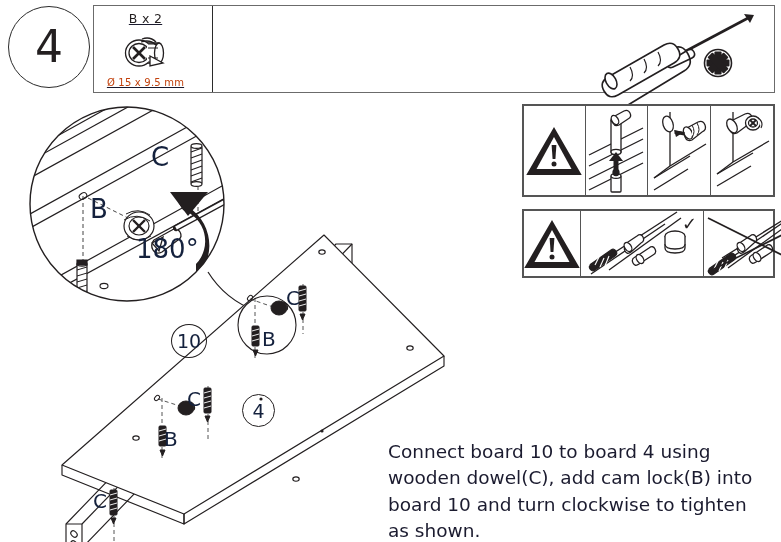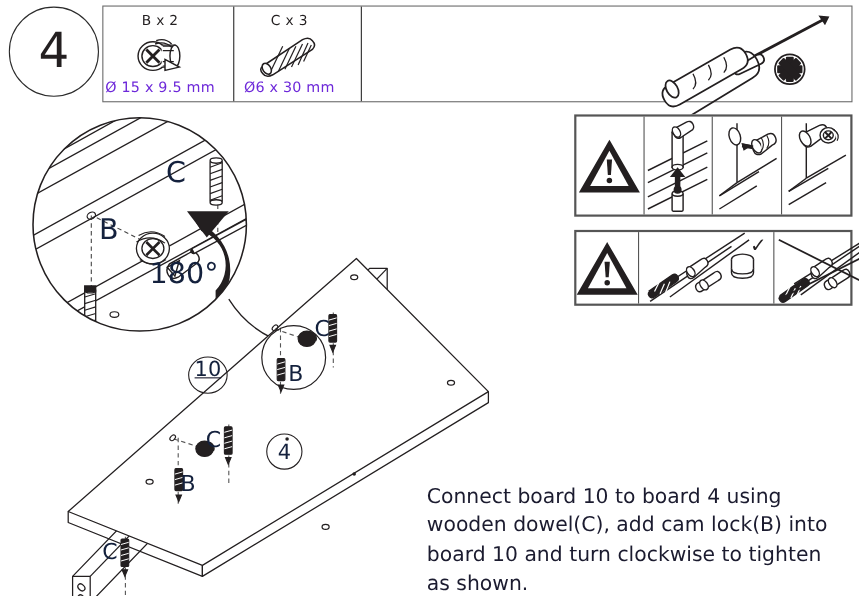--- a/index.html
+++ b/index.html
@@ -11,27 +11,27 @@
   
   #step-circle{left:8px;top:6px;width:80px;height:80px;border:1.6px solid #2b2b2b;
      border-radius:50%;display:flex;align-items:center;justify-content:center;}
   #step-circle .num{font-size:44px;line-height:1;color:#231f20;font-weight:400;}
 
   
   #parts-table{left:93px;top:5px;width:682px;height:88px;border:1.4px solid #6b6b6b;
      display:flex;box-sizing:border-box;background:#fff;}
   .part-cell{box-sizing:border-box;border-right:1.4px solid #2b2b2b;position:relative;
      display:flex;flex-direction:column;align-items:center;justify-content:space-between;
-     padding:5px 15px 4px 0;}
+     padding:5px 15px 4px 0;text-decoration:underline;}
   .part-cell.w1{width:119px;}
   .part-cell.w2{width:116px;}
   .part-cell.tool{flex:1;border-right:none;justify-content:center;align-items:flex-end;
      padding-right:6px;}
   .part-label{font-size:12.5px;color:#231f20;letter-spacing:.3px;}
-  .part-dim{font-size:13px;color:#6d28d9;letter-spacing:.2px;}
+  .part-dim{font-size:10px;color:#c2410c;letter-spacing:.2px;}
   .part-art{flex:1;display:flex;align-items:center;justify-content:center;}
 
   
   .warn-panel{box-sizing:border-box;border:2.2px solid #555;background:#fff;display:flex;}
   #warn-panel-top{left:522px;top:104px;width:253px;height:93px;}
   #warn-panel-bottom{left:522px;top:209px;width:253px;height:69px;}
   .warn-cell{box-sizing:border-box;border-right:1.8px solid #555;display:flex;
      align-items:center;justify-content:center;}
   .warn-cell:last-child{border-right:none;}
 
@@ -78,40 +78,20 @@
             <path d="M25 7 q8 -3 14 3" fill="none"></path>
             <path d="M24 10 q9 -3 15 3" fill="none"></path>
 
             <path d="M33 24 L46 31 L33 34 Z" fill="#fff"></path>
           </g>
         </svg>
       </div>
       <span class="part-dim">Ø 15 x 9.5 mm</span>
     </div>
 
-    <div class="part-cell w2">
-      <span class="part-label">C x 3</span>
-      <div class="part-art">
-        <svg width="64" height="40" viewBox="0 0 64 40">
-          <g stroke="#231f20" fill="#fff" stroke-width="1.4">
-            <path d="M8 30 L44 6 q6 -3 9 1 q4 4 0 8 L17 38 q-6 3 -9 -1 q-4 -4 0 -7 Z"></path>
-            <ellipse cx="11.5" cy="32.5" rx="3.6" ry="5.4" transform="rotate(-33 11.5 32.5)"></ellipse>
-            <g stroke-width="1.1">
-              <line x1="16" y1="33" x2="26" y2="12"></line>
-              <line x1="22" y1="35" x2="32" y2="14"></line>
-              <line x1="28" y1="33" x2="38" y2="12"></line>
-              <line x1="34" y1="31" x2="44" y2="10"></line>
-              <line x1="40" y1="29" x2="49" y2="9"></line>
-              <line x1="45" y1="26" x2="52" y2="11"></line>
-            </g>
-          </g>
-        </svg>
-      </div>
-      <span class="part-dim">Ø6 x 30 mm</span>
-    </div>
 
     <div class="part-cell tool">
       <div>
         <svg width="190" height="78" viewBox="0 0 190 78">
           <g stroke="#231f20" fill="#fff" stroke-width="1.6">
 
             <path d="M108 40 L172 6" stroke-width="2.6" fill="none"></path>
             <path d="M166 3 L176 4 L172 12 Z" fill="#231f20" stroke="none"></path>
 
             <path d="M95 48 L110 39 q4 -2 6 2 q2 4 -2 6 L95 56 q-4 2 -6 -2 q-2 -4 2 -6 Z"></path>
@@ -504,21 +484,21 @@
 
       <circle cx="209" cy="99" r="29" fill="none" stroke="#231f20" stroke-width="1.1"></circle>
 
       <g stroke="#231f20" fill="none" stroke-width="1">
         <ellipse cx="192" cy="72" rx="3" ry="2" transform="rotate(-46 192 72)"></ellipse>
         <ellipse cx="99" cy="172" rx="3" ry="2" transform="rotate(-46 99 172)"></ellipse>
       </g>
     </svg>
 
     <div class="abs" style="left:113px;top:98px;width:34px;height:32px;border:1.2px solid #231f20;
-         border-radius:50%;display:flex;align-items:flex-start;justify-content:center;text-decoration:underline;">
+         border-radius:50%;display:flex;align-items:center;justify-content:center;">
       <span class="callout">10</span>
     </div>
     <div class="abs" style="left:184px;top:168px;width:31px;height:31px;border:1.2px solid #231f20;
          border-radius:50%;display:flex;align-items:center;justify-content:center;">
       <span class="callout">4</span>
     </div>
 
     <span class="abs dlabel" style="left:228px;top:62px;">C</span>
     <span class="abs dlabel" style="left:204px;top:103px;">B</span>
     <span class="abs dlabel" style="left:129px;top:163px;">C</span>

